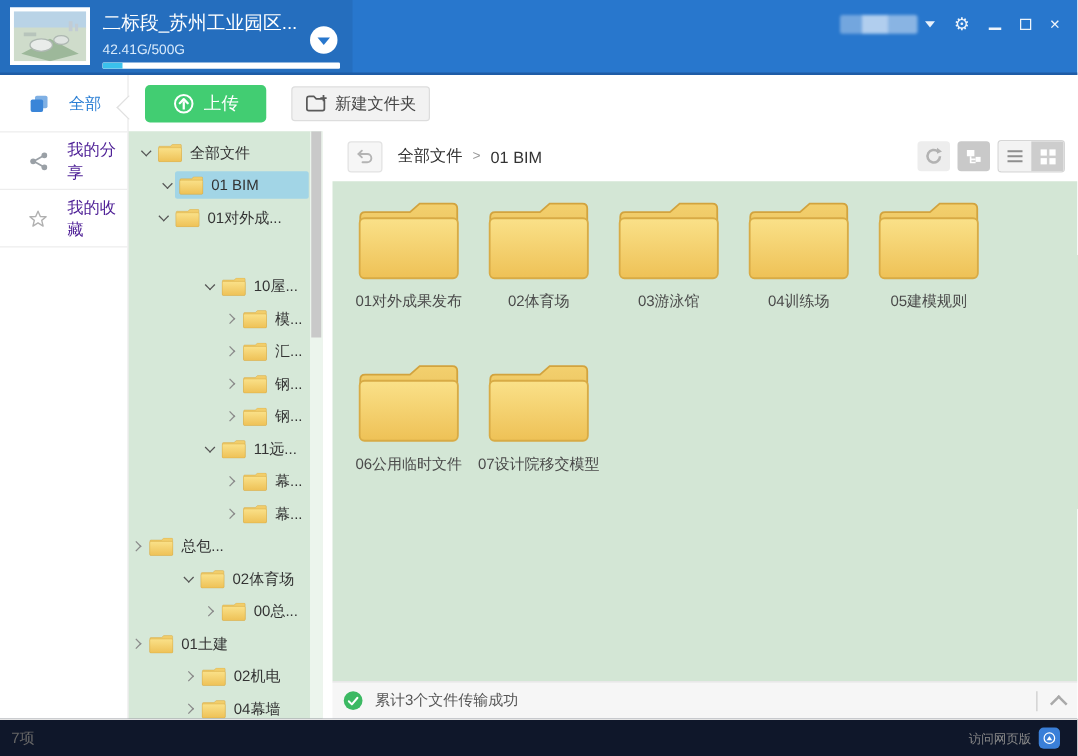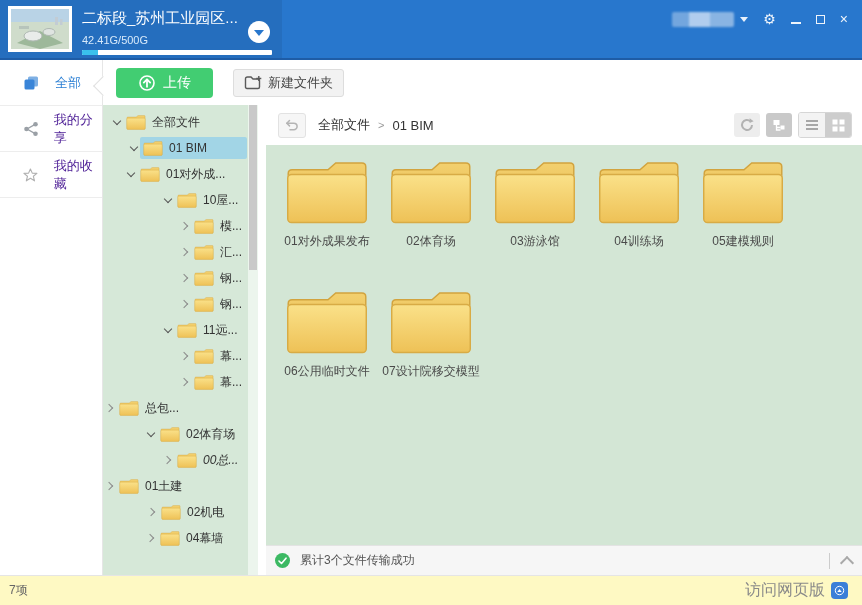--- a/index.html
+++ b/index.html
@@ -95,23 +95,23 @@
     display:flex;align-items:center;padding:0 10px 0 9px;}
   .chk{width:15px;height:15px;border-radius:50%;background:var(--status-green,#3cb963);
     display:flex;align-items:center;justify-content:center;flex:none;}
   .status-msg{font-size:12px;color:#555;margin-left:10px;flex:1;}
   .status-div{width:1px;height:16px;background:#ccc;margin-right:12px;}
   .chev-up{width:8px;height:8px;border-top:2px solid #a9a9a9;border-right:2px solid #a9a9a9;
     transform:rotate(-45deg);margin-top:4px;cursor:pointer;}
 
   
   .footer{position:absolute;left:0;top:575px;width:862px;height:30px;box-sizing:border-box;
-    background:#fef9c3;border-top:1px solid #e5e5e5;display:flex;align-items:center;padding:0 14px 0 9px;}
+    background:#0f172a;border-top:1px solid #e5e5e5;display:flex;align-items:center;padding:0 14px 0 9px;}
   .item-count{font-size:12px;color:#666;flex:1;}
-  .web-link{font-size:16px;color:#8a8a8a;cursor:pointer;display:flex;align-items:center;gap:6px;}
+  .web-link{font-size:10px;color:#8a8a8a;cursor:pointer;display:flex;align-items:center;gap:6px;}
   .web-logo{width:17px;height:17px;border-radius:4px;background:#3a7fd8;display:flex;
     align-items:center;justify-content:center;}
 </style>
 </head>
 <body>
 
 <svg width="0" height="0" style="position:absolute" aria-hidden="true">
   <defs>
     <linearGradient id="gradFront" x1="0" y1="0" x2="0" y2="1">
       <stop offset="0" stop-color="#fae189"></stop>
@@ -239,83 +239,83 @@
     <span class="tw expanded">
             <i></i>
           </span>
     <span class="t-body">
       <svg>
               <use href="#icon-folder"></use>
             </svg>
       <span class="t-label">01对外成...</span>
     </span>
   </div>
+        <div class="tree-item" style="padding-left: 58px; margin-top: 29px;">
+    <span class="tw expanded">
+            <i></i>
+          </span>
+    <span class="t-body">
+      <svg>
+              <use href="#icon-folder"></use>
+            </svg>
+      <span class="t-label">10屋...</span>
+    </span>
+  </div>
+        <div class="tree-item" style="padding-left: 75px;">
+    <span class="tw collapsed">
+            <i></i>
+          </span>
+    <span class="t-body">
+      <svg>
+              <use href="#icon-folder"></use>
+            </svg>
+      <span class="t-label">模...</span>
+    </span>
+  </div>
+        <div class="tree-item" style="padding-left: 75px;">
+    <span class="tw collapsed">
+            <i></i>
+          </span>
+    <span class="t-body">
+      <svg>
+              <use href="#icon-folder"></use>
+            </svg>
+      <span class="t-label">汇...</span>
+    </span>
+  </div>
+        <div class="tree-item" style="padding-left: 75px;">
+    <span class="tw collapsed">
+            <i></i>
+          </span>
+    <span class="t-body">
+      <svg>
+              <use href="#icon-folder"></use>
+            </svg>
+      <span class="t-label">钢...</span>
+    </span>
+  </div>
+        <div class="tree-item" style="padding-left: 75px;">
+    <span class="tw collapsed">
+            <i></i>
+          </span>
+    <span class="t-body">
+      <svg>
+              <use href="#icon-folder"></use>
+            </svg>
+      <span class="t-label">钢...</span>
+    </span>
+  </div>
         <div class="tree-item" style="padding-left: 58px;">
     <span class="tw expanded">
             <i></i>
           </span>
     <span class="t-body">
       <svg>
               <use href="#icon-folder"></use>
             </svg>
-      <span class="t-label">10屋...</span>
-    </span>
-  </div>
-        <div class="tree-item" style="padding-left: 75px;">
-    <span class="tw collapsed">
-            <i></i>
-          </span>
-    <span class="t-body">
-      <svg>
-              <use href="#icon-folder"></use>
-            </svg>
-      <span class="t-label">模...</span>
-    </span>
-  </div>
-        <div class="tree-item" style="padding-left: 75px;">
-    <span class="tw collapsed">
-            <i></i>
-          </span>
-    <span class="t-body">
-      <svg>
-              <use href="#icon-folder"></use>
-            </svg>
-      <span class="t-label">汇...</span>
-    </span>
-  </div>
-        <div class="tree-item" style="padding-left: 75px;">
-    <span class="tw collapsed">
-            <i></i>
-          </span>
-    <span class="t-body">
-      <svg>
-              <use href="#icon-folder"></use>
-            </svg>
-      <span class="t-label">钢...</span>
-    </span>
-  </div>
-        <div class="tree-item" style="padding-left: 75px;">
-    <span class="tw collapsed">
-            <i></i>
-          </span>
-    <span class="t-body">
-      <svg>
-              <use href="#icon-folder"></use>
-            </svg>
-      <span class="t-label">钢...</span>
-    </span>
-  </div>
-        <div class="tree-item" style="padding-left: 58px;">
-    <span class="tw expanded">
-            <i></i>
-          </span>
-    <span class="t-body">
-      <svg>
-              <use href="#icon-folder"></use>
-            </svg>
       <span class="t-label">11远...</span>
     </span>
   </div>
         <div class="tree-item" style="padding-left: 75px;">
     <span class="tw collapsed">
             <i></i>
           </span>
     <span class="t-body">
       <svg>
               <use href="#icon-folder"></use>
@@ -349,21 +349,21 @@
     <span class="tw expanded">
             <i></i>
           </span>
     <span class="t-body">
       <svg>
               <use href="#icon-folder"></use>
             </svg>
       <span class="t-label">02体育场</span>
     </span>
   </div>
-        <div class="tree-item" style="padding-left: 58px; font-style: italic;">
+        <div class="tree-item" style="padding-left: 58px;">
     <span class="tw collapsed">
             <i></i>
           </span>
     <span class="t-body">
       <svg>
               <use href="#icon-folder"></use>
             </svg>
       <span class="t-label">00总...</span>
     </span>
   </div>
@@ -382,21 +382,21 @@
     <span class="tw collapsed">
             <i></i>
           </span>
     <span class="t-body">
       <svg>
               <use href="#icon-folder"></use>
             </svg>
       <span class="t-label">02机电</span>
     </span>
   </div>
-        <div class="tree-item" style="padding-left: 26px; margin-left: 15px;">
+        <div class="tree-item" style="padding-left: 42px;">
     <span class="tw collapsed">
             <i></i>
           </span>
     <span class="t-body">
       <svg>
               <use href="#icon-folder"></use>
             </svg>
       <span class="t-label">04幕墙</span>
     </span>
   </div>

